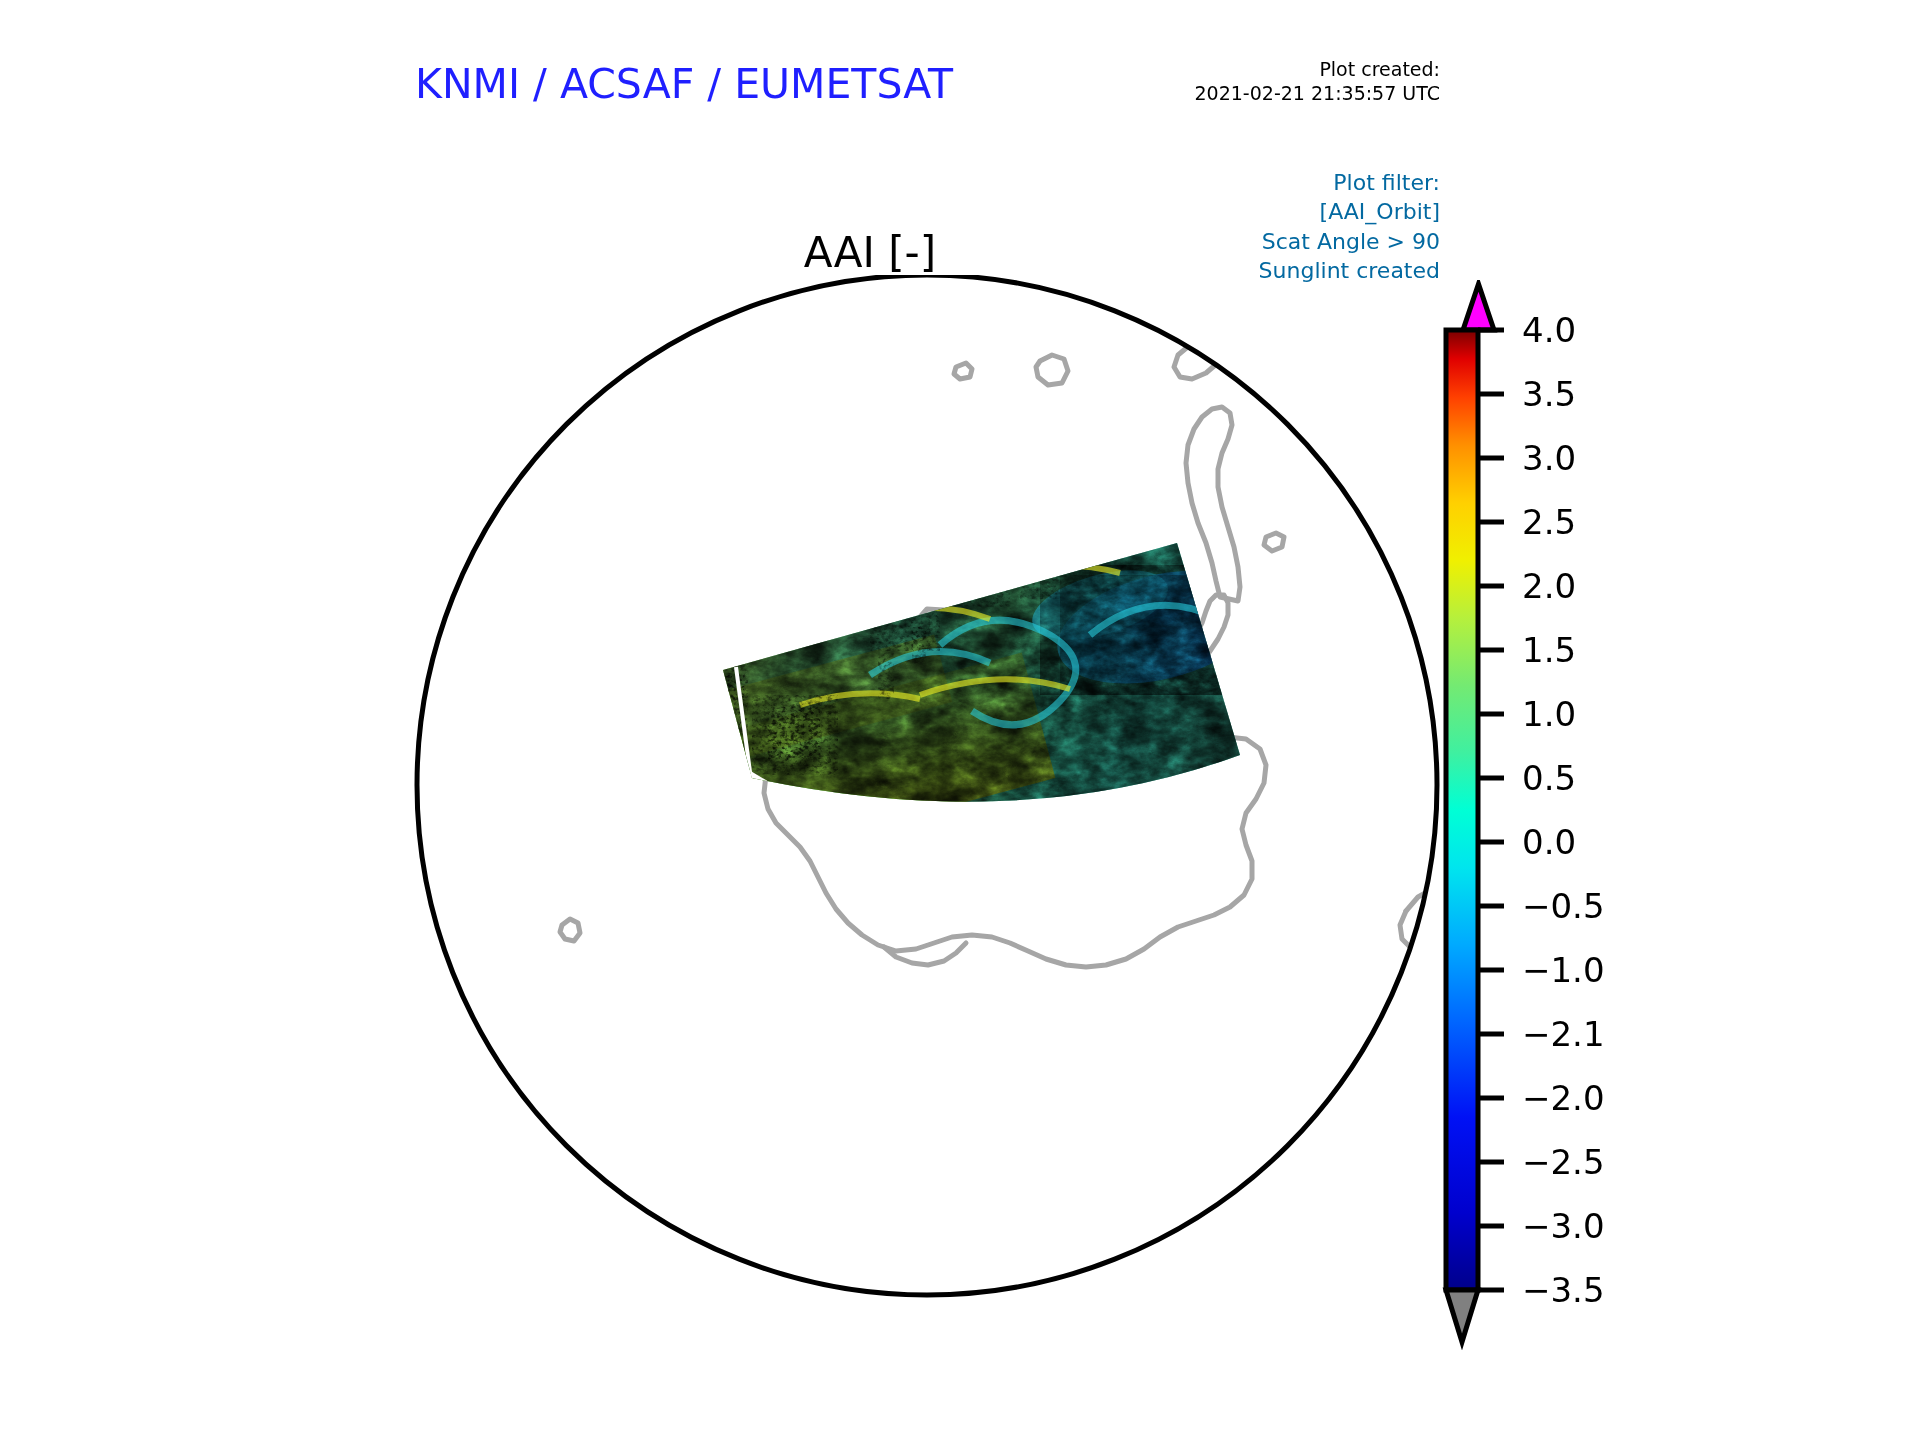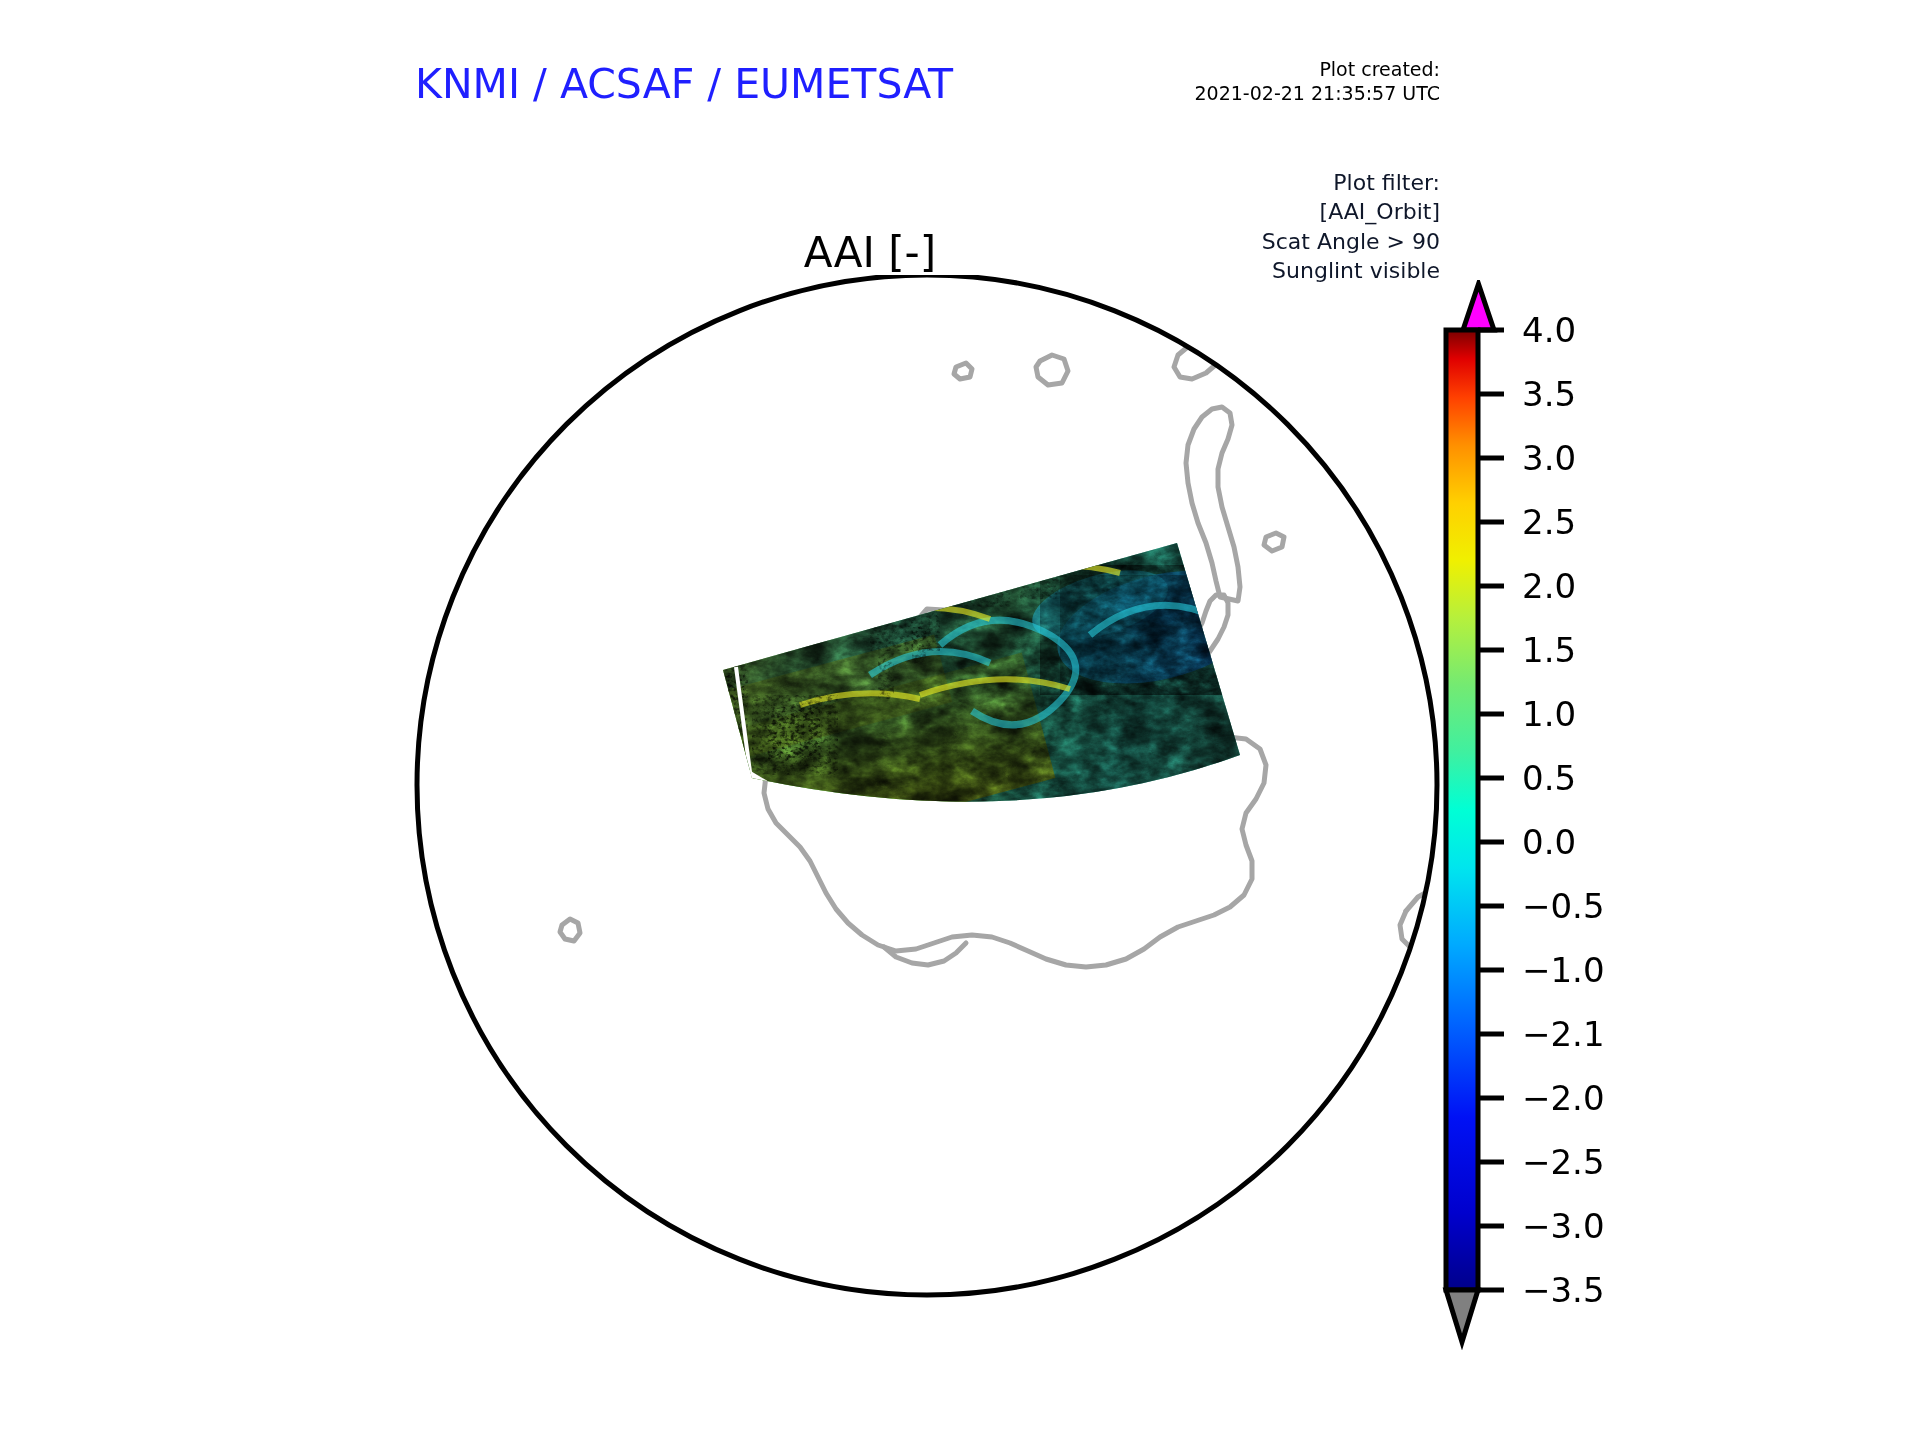--- a/index.html
+++ b/index.html
@@ -27,21 +27,21 @@
     font-size:31px;color:#000;white-space:nowrap;
   }
   #quantity-title{
     position:absolute;left:0px;top:228px;width:1870px;
     text-align:center;font-size:42px;color:#000;
   }
   #quantity-title-inner{display:inline-block;transform:translateX(-65px);}
 
   #filter-block{
     position:absolute;left:1100px;top:168px;width:340px;
-    text-align:right;font-size:22px;color:#0f172a;line-height:1.33;
+    text-align:right;font-size:22px;color:#0369a1;line-height:1.33;
   }
   #filter-block div{white-space:nowrap;}
 
   
   #map-wrap{position:absolute;left:400px;top:275px;width:1055px;height:1055px;}
   #map-svg{display:block;width:1055px;height:1055px;}
 
   
   #colorbar-group{position:absolute;left:1430px;top:280px;width:300px;height:1070px;}
   #cb-svg{position:absolute;left:0;top:0;}
@@ -64,21 +64,21 @@
   </div>
 
   <div id="quantity-title">
     <span id="quantity-title-inner">AAI [-]</span>
   </div>
 
   <div id="filter-block">
     <div>Plot filter:</div>
     <div>[AAI_Orbit]</div>
     <div>Scat Angle &gt; 90</div>
-    <div>Sunglint visible</div>
+    <div>Sunglint created</div>
   </div>
 
   <div id="map-wrap">
     <svg id="map-svg" viewBox="0 0 1055 1055">
       <defs>
         <clipPath id="globeClip">
           <circle cx="527" cy="510" r="510"></circle>
         </clipPath>
 
         <filter id="swathNoise" x="-10%" y="-10%" width="120%" height="120%">

